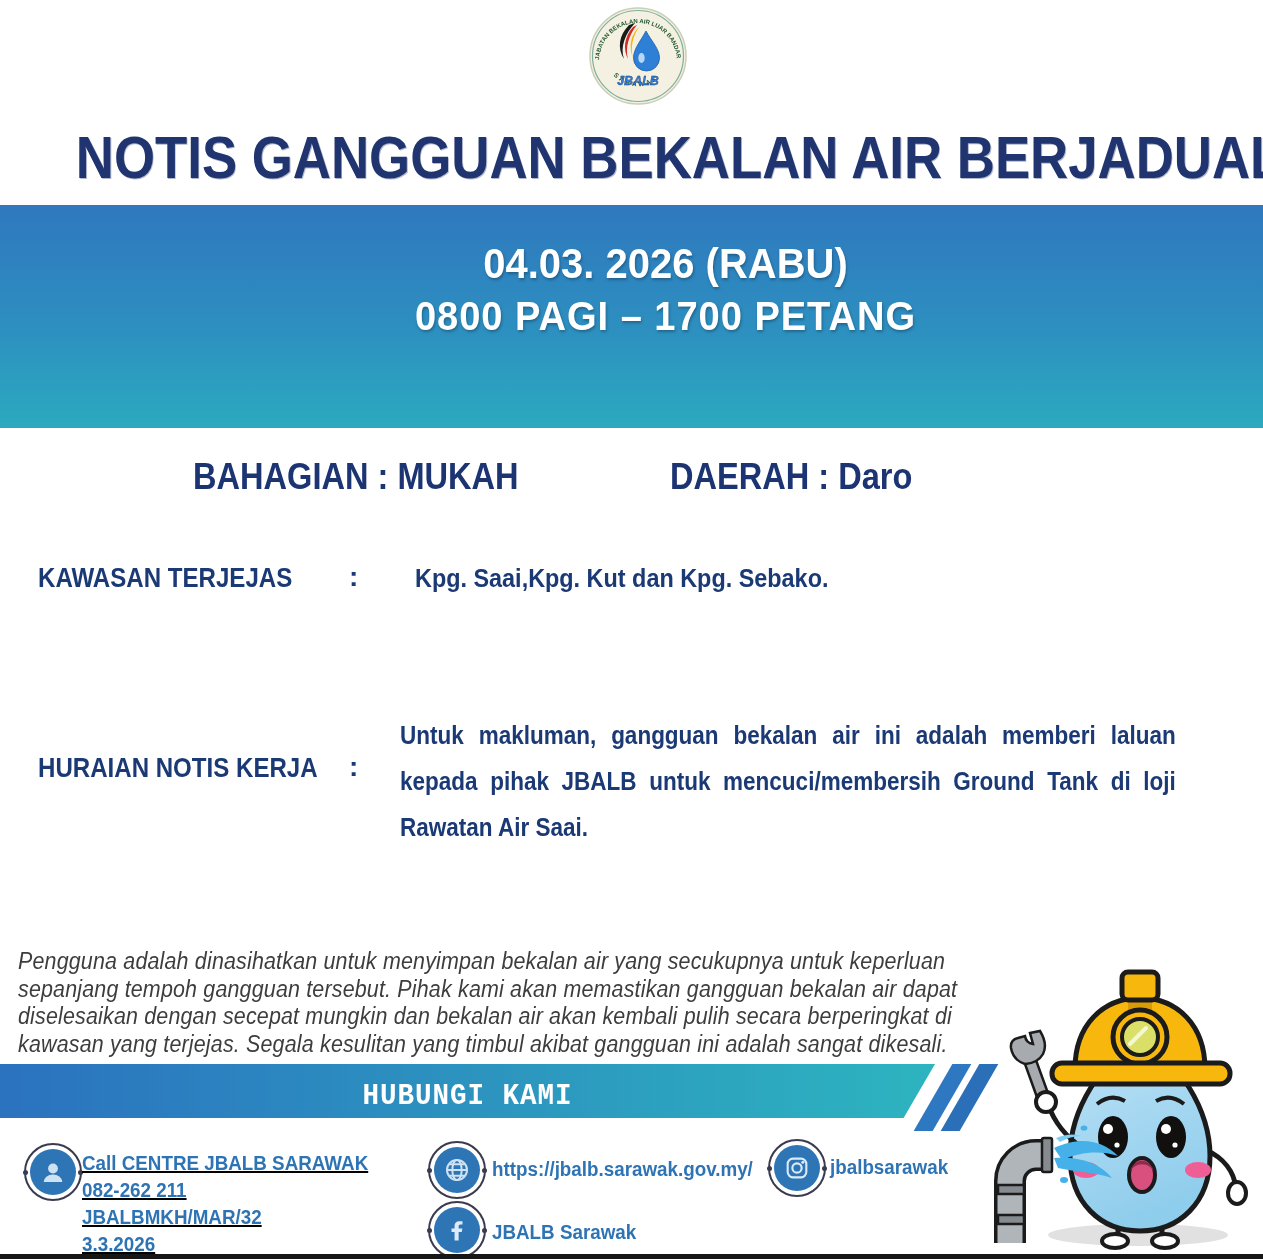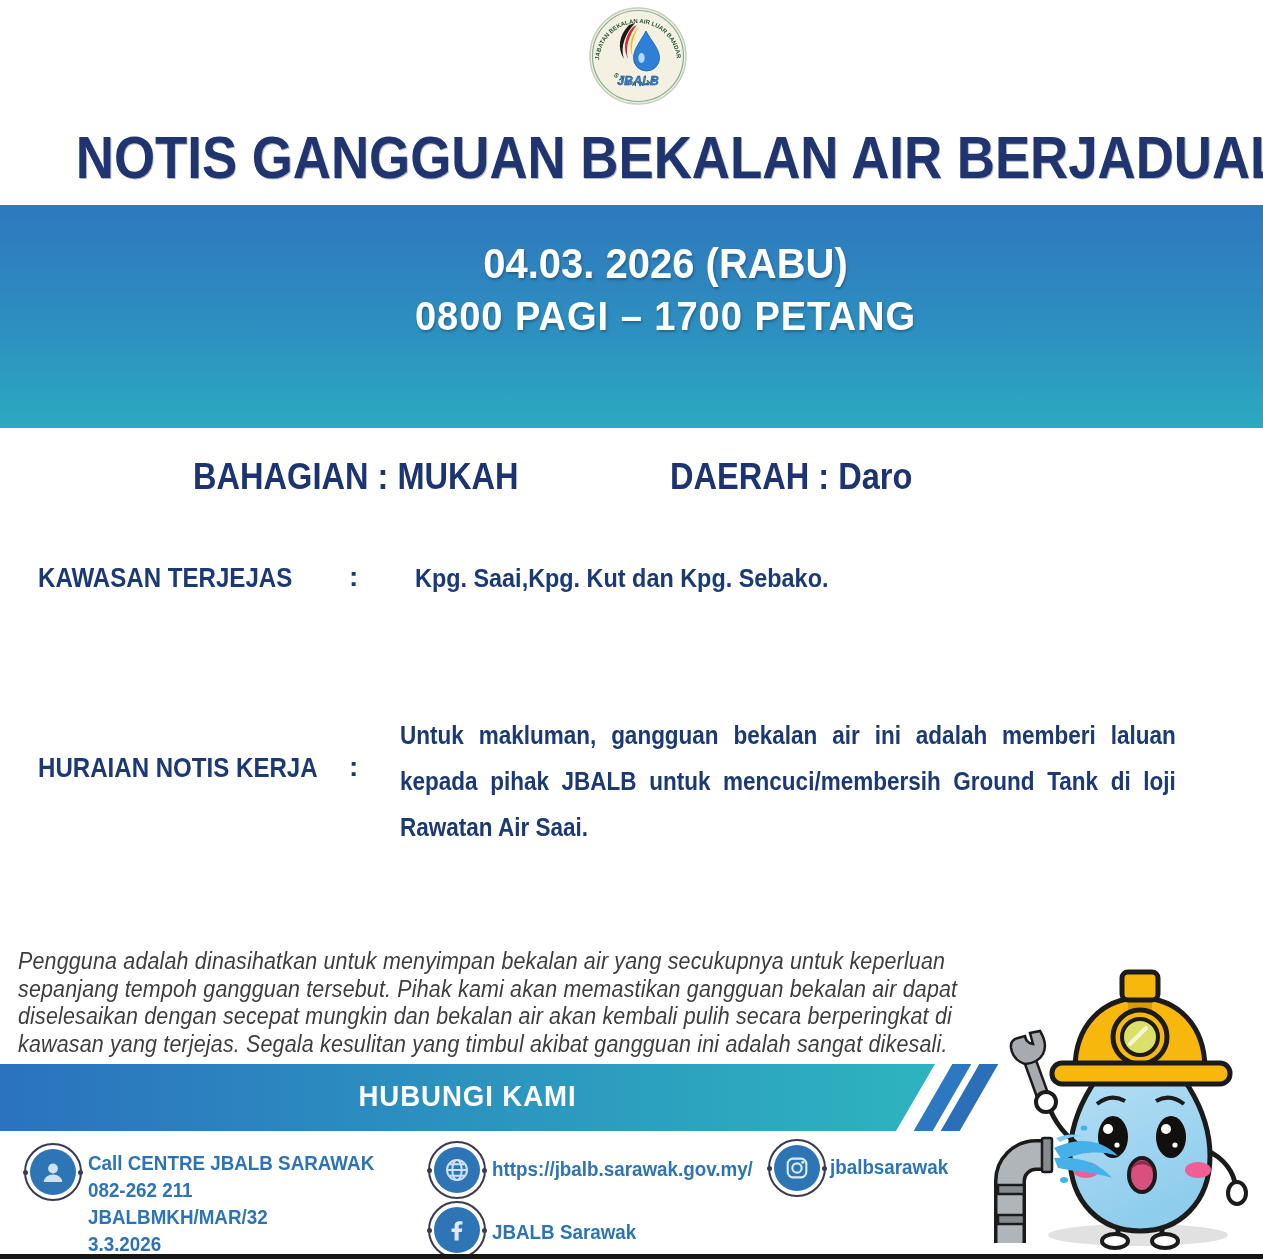--- a/index.html
+++ b/index.html
@@ -41,23 +41,24 @@
     font-size:25px;font-weight:bold;color:#1b3a75;line-height:46px;text-align:justify;
     transform:scaleX(0.9);transform-origin:left top;}
   
   .advisory{
     position:absolute;left:18px;top:947px;width:1078px;
     font-size:24.5px;font-style:italic;color:#3d3d3d;line-height:27.5px;
     transform:scaleX(0.875);transform-origin:left top;letter-spacing:0.2px;
   }
   
   .contact-banner{
-    position:absolute;left:0;top:1064px;width:935px;height:67px;
+    position:absolute;left:0;top:1064px;width:935px;height:54px;
     background:linear-gradient(90deg,#2b72bf 0%,#2db4bf 100%);
     clip-path:polygon(0 0,935px 0,896px 67px,0 67px);
+    font-family:Liberation Mono, monospace;
   }
   .contact-banner-title{
     padding-top:15px;text-align:center;color:#ffffff;font-size:30px;font-weight:bold;
     transform:scaleX(0.92);transform-origin:center;letter-spacing:1px;
   }
   .stripe{position:absolute;top:1064px;width:19px;height:67px;transform:skewX(-30deg);}
   .stripe-1{left:933px;background:#2e77c1;}
   .stripe-2{left:960px;background:#2b6fb9;}
   
   .contact-icon{
@@ -68,21 +69,21 @@
     content:"";position:absolute;width:5px;height:5px;border-radius:50%;background:#3b3b4f;
     top:50%;margin-top:-2.5px;
   }
   .contact-icon::before{left:-3px;}
   .contact-icon::after{right:-3px;}
   .icon-inner{width:46px;height:46px;border-radius:50%;background:#2e75b6;
     display:flex;align-items:center;justify-content:center;}
   .icon-inner svg{width:28px;height:28px;}
   .footer-text{font-size:20px;font-weight:bold;color:#2e74b5;white-space:nowrap;
     transform:scaleX(0.94);transform-origin:left center;}
-  .callcentre-block{position:absolute;left:88px;top:1150px;line-height:27px;}
+  .callcentre-block{position:absolute;left:82px;top:1150px;line-height:27px;text-decoration:underline;}
   .website-text{position:absolute;left:492px;top:1158px;}
   .facebook-text{position:absolute;left:492px;top:1221px;}
   .instagram-text{position:absolute;left:830px;top:1156px;}
   .icon-call{left:24px;top:1143px;}
   .icon-web{left:428px;top:1141px;}
   .icon-fb{left:428px;top:1201px;}
   .icon-ig{left:768px;top:1139px;}
   
   .mascot{position:absolute;left:980px;top:932px;width:283px;height:322px;}
   

